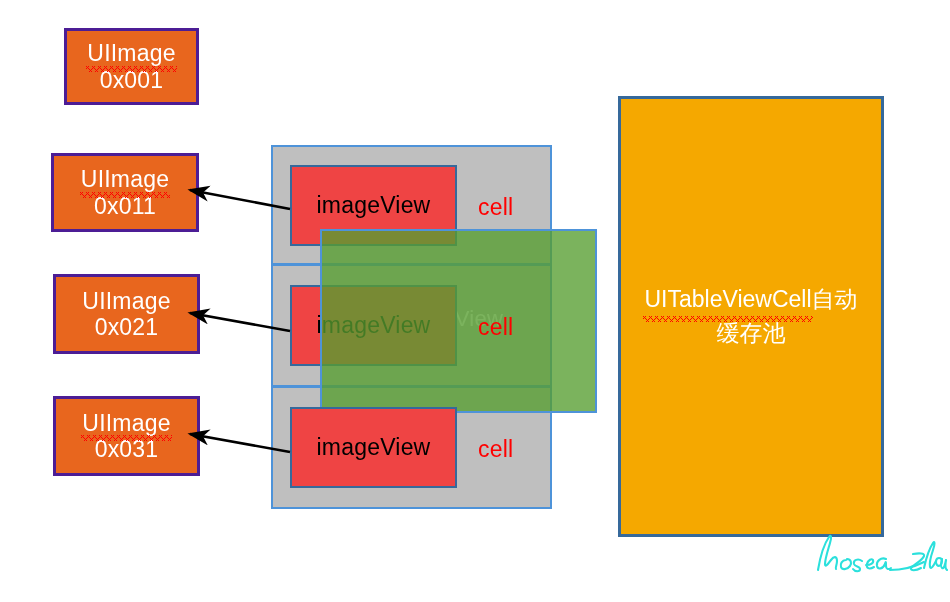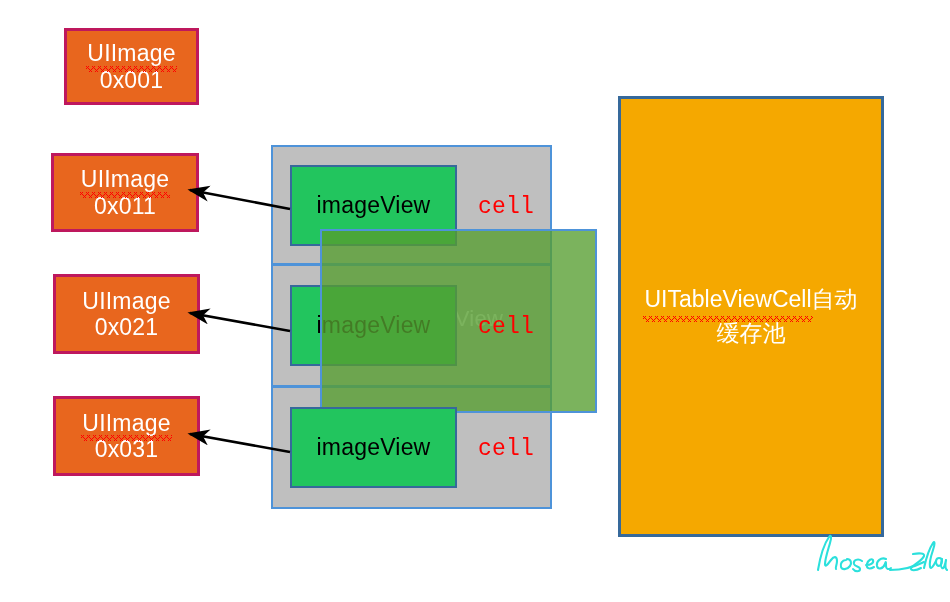--- a/index.html
+++ b/index.html
@@ -15,21 +15,21 @@
     width: 950px;
     height: 602px;
     background: #ffffff;
     overflow: hidden;
   }
 
   
   .uiimage-box {
     position: absolute;
     background: #E8661E;
-    border: 3px solid #be185d;
+    border: 3px solid #4c1d95;
     box-sizing: border-box;
     display: flex;
     flex-direction: column;
     align-items: center;
     justify-content: center;
     color: #ffffff;
     font-size: 23px;
     line-height: 1.15;
     letter-spacing: 0.2px;
   }
@@ -74,36 +74,35 @@
 
   
   .cell {
     position: absolute;
     background: #BFBFBF;
     border: 2px solid #4E93D9;
     box-sizing: border-box;
   }
   .imageview {
     position: absolute;
-    background: #22c55e;
+    background: #ef4444;
     border: 2px solid #36699B;
     box-sizing: border-box;
     display: flex;
     align-items: center;
     justify-content: center;
     color: #000000;
     font-size: 23px;
     letter-spacing: 0.2px;
   }
   .cell-label {
     position: absolute;
     color: #FF0000;
     font-size: 23px;
     letter-spacing: 0.2px;
-    font-family: Liberation Mono, monospace;
   }
 
   
   #green-overlay {
     position: absolute;
     background: rgba(86, 158, 48, 0.78);
     border: 2px solid #4E93D9;
     box-sizing: border-box;
   }
 

